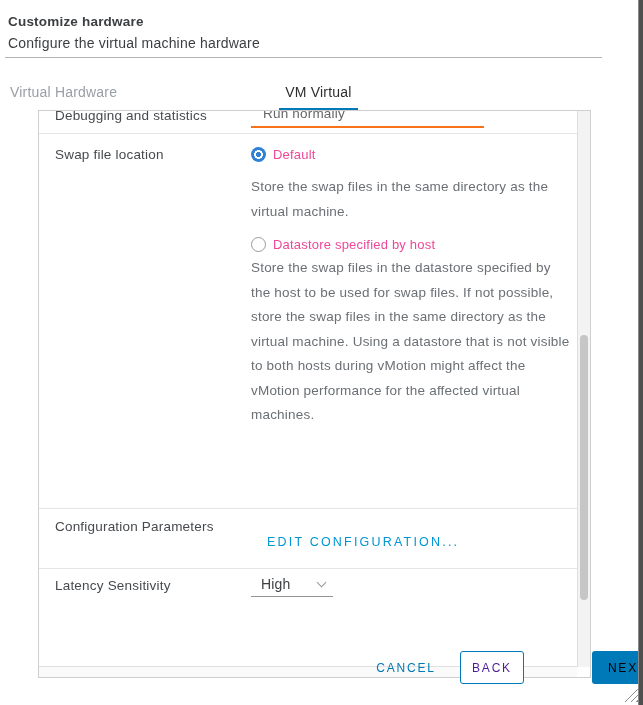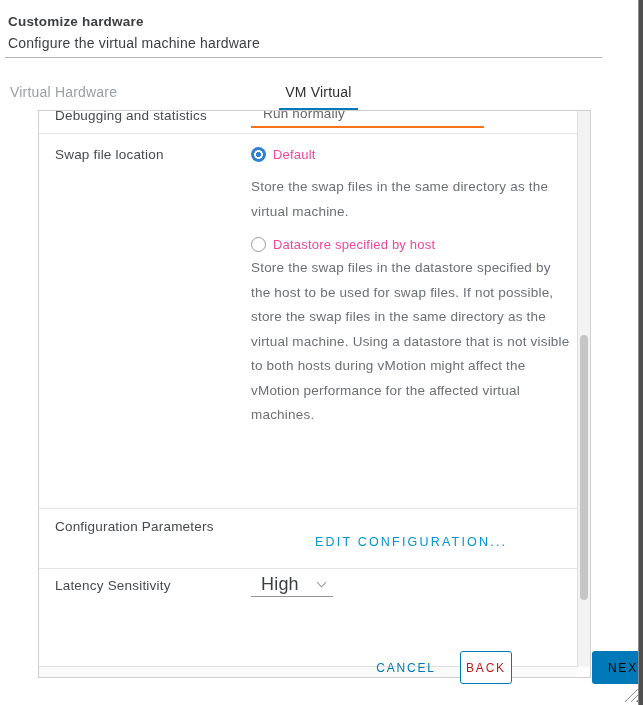--- a/index.html
+++ b/index.html
@@ -47,45 +47,45 @@
   .radio.checked { border:none;
     background:radial-gradient(circle at 50% 50%, #2f80d6 0 2.6px, #fff 2.7px 4.4px, #2f80d6 4.5px 100%); }
   .opt-label { font-size:13px; color:#ec4899; margin-left:7px; }
   .opt-desc { font-size:13.5px; color:#6b7075; line-height:24.5px; margin-top:4px; }
   .opt + .opt { margin-top:13px; }
 
   
   .row-config { height:60px; }
   .row-config .row-label { top:10px; }
   .edit-link { position:absolute; left:228px; top:26px; font-size:12.5px; color:#0095d3;
-    letter-spacing:2.2px; cursor:pointer;margin-left:48px; }
+    letter-spacing:2.2px; cursor:pointer; }
 
   
   .row-latency { height:37px; border-bottom:none; }
   .row-latency .row-label { top:9px; }
   .select-inline { position:absolute; left:212px; top:2px; width:82px; height:26px;
-    border-bottom:1px solid #949494; font-size:18px; color:#3c3f42; line-height:26px;
+    border-bottom:1px solid #949494; font-size:14px; color:#3c3f42; line-height:26px;
     padding-left:10px; cursor:pointer; }
   .chevron { position:absolute; right:8px; top:8px; width:7px; height:7px;
     border-right:1.5px solid #9a9a9a; border-bottom:1.5px solid #9a9a9a; transform:rotate(45deg); }
 
   
   .vscroll { position:absolute; top:0; right:0; bottom:10px; width:13px;
     background:#f3f3f3; border-left:1px solid #dedede; }
   .vthumb { position:absolute; left:2px; width:8px; top:224px; height:265px;
     background:#c6c6c6; border-radius:4px; cursor:grab; }
   .hscroll { position:absolute; left:0; right:13px; bottom:0; height:11px;
     background:#fafafa; border-top:1px solid #e0e0e0; }
 
   
   .footer { position:absolute; left:0; top:651px; width:643px; height:34px; }
   .btn { position:absolute; height:33px; font-family:"Liberation Sans", sans-serif;
     font-size:12px; letter-spacing:1.8px; border-radius:3px; cursor:pointer; background:none; border:none; }
   .btn-cancel { left:362px; width:88px; color:#0079b8; }
-  .btn-back { left:460px; width:52px; border:1px solid #0079b8; color:#b91c1c; background:#fff; }
+  .btn-back { left:460px; width:64px; border:1px solid #0079b8; color:#4c1d95; background:#fff; }
   .btn-next { left:564px; width:71px; background:#0079b8; color:#000000;margin-left:28px; }
 </style>
 </head>
 <body>
 
 <div class="stage">
 
   <div class="hdr-title">Customize hardware</div>
   <div class="hdr-sub">Configure the virtual machine hardware</div>
   <div class="hdr-rule"></div>

